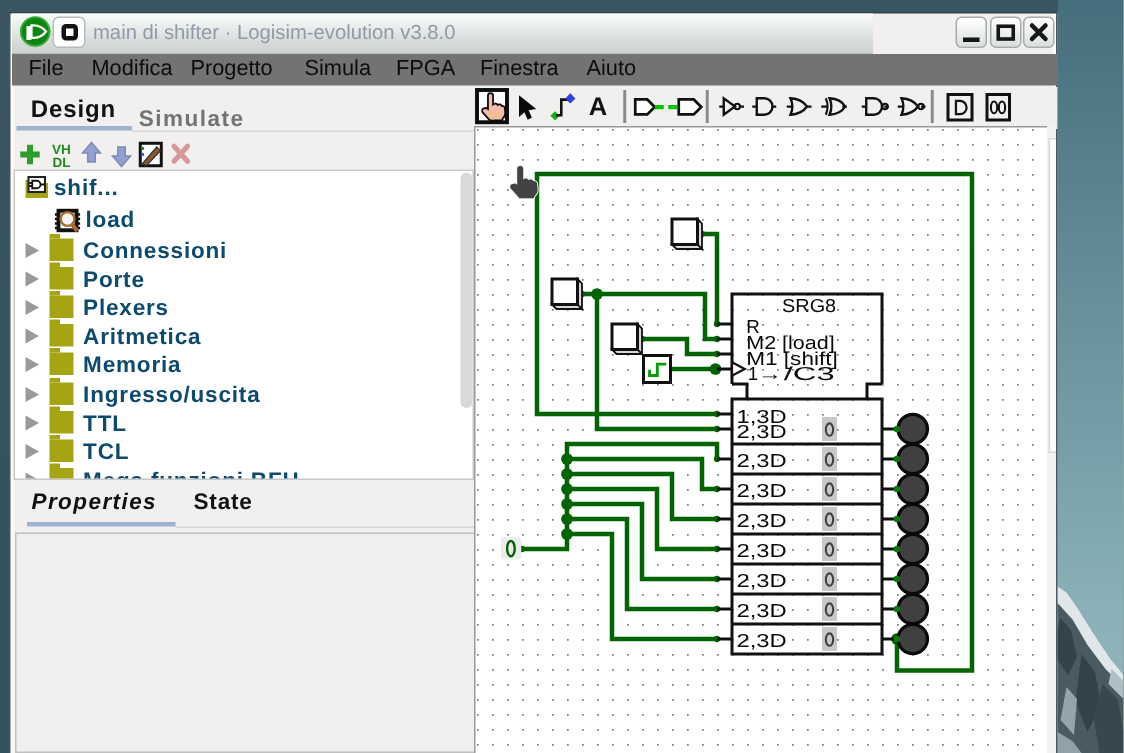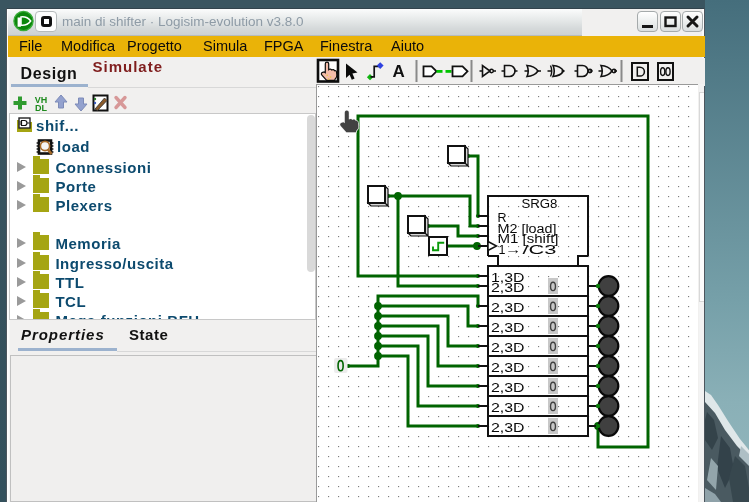--- a/index.html
+++ b/index.html
@@ -14,25 +14,25 @@
 }
 #titlebar { left:1px; top:0; width:574px; height:27px;
   background:linear-gradient(#fbfcfc,#e7eaea 40%,#d5d9da 75%,#cdd2d3);
   border-bottom:1px solid #b7bcbd; }
 #title-text { left:54px; top:5.3px; width:500px; color:#8e9ba6; font-size:13.5px; }
 .tb-btn { top:2px; width:21px; height:21px; border:1px solid #a5aaab; border-radius:4px;
   background:linear-gradient(#ffffff,#e9ecec 60%,#dadedf); }
 #app-icon2 { left:27px; top:2px; width:22px; height:21px; border:1px solid #b5babb; border-radius:4px; background:#fdfdfd; }
 #ring { left:5px; top:4px; width:11px; height:11px; border:3px solid #111; border-radius:3px; background:#fff; }
 
-#menubar { left:1px; top:27px; width:697px; height:21px; background:#eab308;text-decoration:underline; }
+#menubar { left:1px; top:27px; width:697px; height:21px; background:#737373;text-decoration:underline; }
 .menu { position:absolute; top:2px; font-size:14.5px; color:#0c0c0c; }
 
 #tab-design { left:13.5px; top:56.4px; font-size:16px; font-weight:bold; letter-spacing:0.6px; color:#111; }
-#tab-simulate { left:85.5px; top:49px; font-size:15px; font-weight:bold; letter-spacing:1px; color:#7f1d1d; }
+#tab-simulate { left:85.5px; top:62px; font-size:15px; font-weight:bold; letter-spacing:1px; color:#737373; }
 #design-underline { left:4px; top:75px; width:77px; height:3px; background:#9cb2ce; }
 #tabrow-line { left:81px; top:78px; width:229px; height:1px; background:#d8d8d8; }
 
 #tree { left:2px; top:104px; width:307px; height:207px; background:#ffffff; border:1px solid #c8c8c8; overflow:hidden; }
 .trow { position:absolute; left:0; width:100%; height:20px; font-weight:bold; font-size:15px; letter-spacing:0.55px; color:#0c4a6e; }
 .tri { position:absolute; left:7px; width:0; height:0; border-left:9px solid #9a9a9a; border-top:5px solid transparent; border-bottom:5px solid transparent; top:3px; }
 .folder { position:absolute; left:23px; top:0px; width:15.5px; height:15px; background:#a5a513; }
 .folder:before { content:""; position:absolute; left:0; top:-3px; width:7px; height:3px; background:#a5a513; }
 .tlabel { position:absolute; left:45.4px; top:0px; }
 #tree-sb { left:297px; top:1px; width:8px; height:157px; background:#d9d9d9; border-radius:4px; }
@@ -123,20 +123,25 @@
     <div class="trow" style="top:64.4px">
         <span class="tri"></span>
         <span class="folder"></span>
         <span class="tlabel">Porte</span>
       </div>
     <div class="trow" style="top:83.1px">
         <span class="tri"></span>
         <span class="folder"></span>
         <span class="tlabel">Plexers</span>
       </div>
+    <div class="trow" style="top:102.2px">
+        <span class="tri"></span>
+        <span class="folder"></span>
+        <span class="tlabel">Aritmetica</span>
+      </div>
     <div class="trow" style="top:121.2px">
         <span class="tri"></span>
         <span class="folder"></span>
         <span class="tlabel">Memoria</span>
       </div>
     <div class="trow" style="top:140.5px">
         <span class="tri"></span>
         <span class="folder"></span>
         <span class="tlabel">Ingresso/uscita</span>
       </div>

